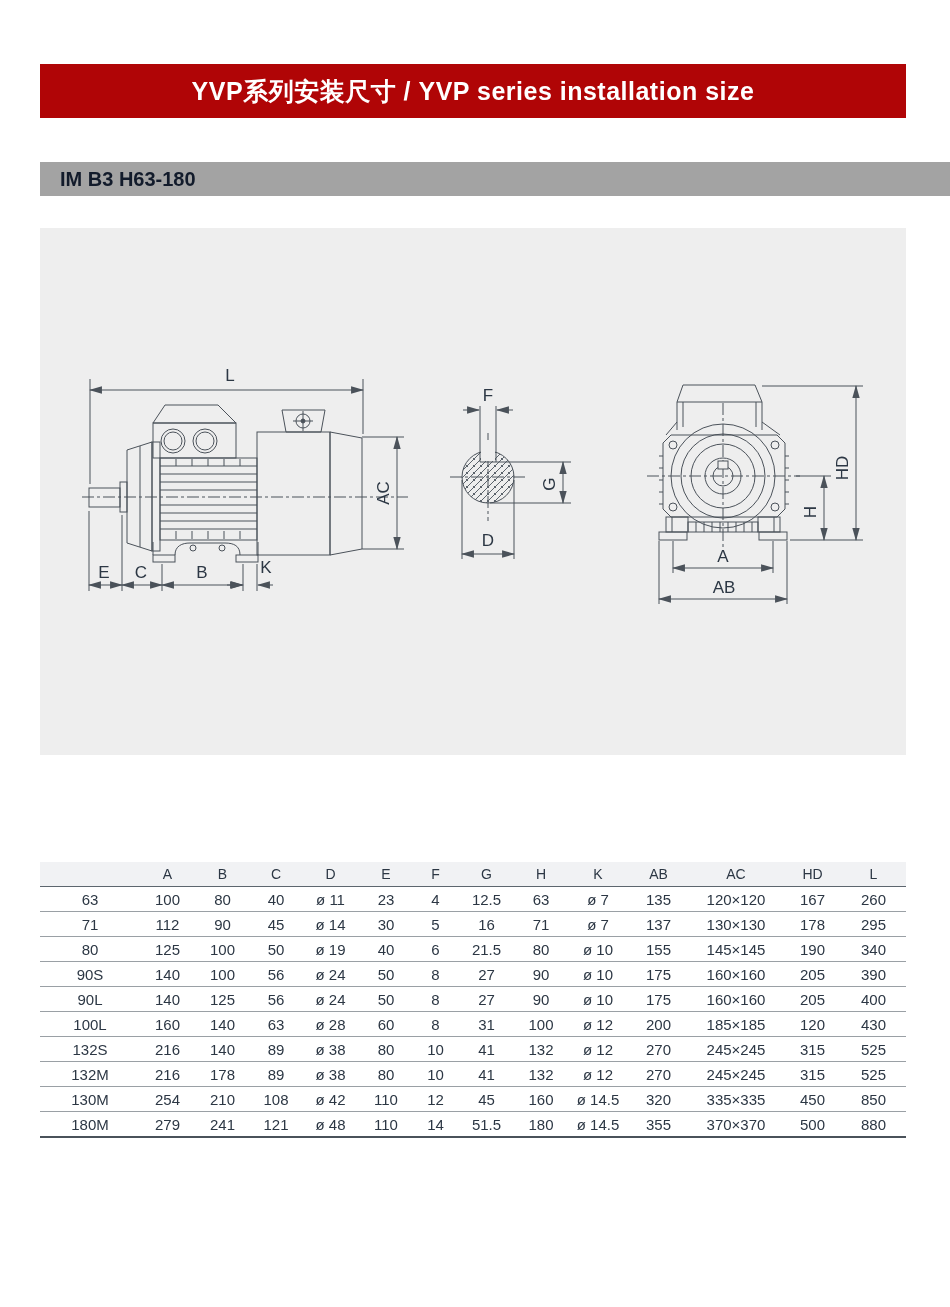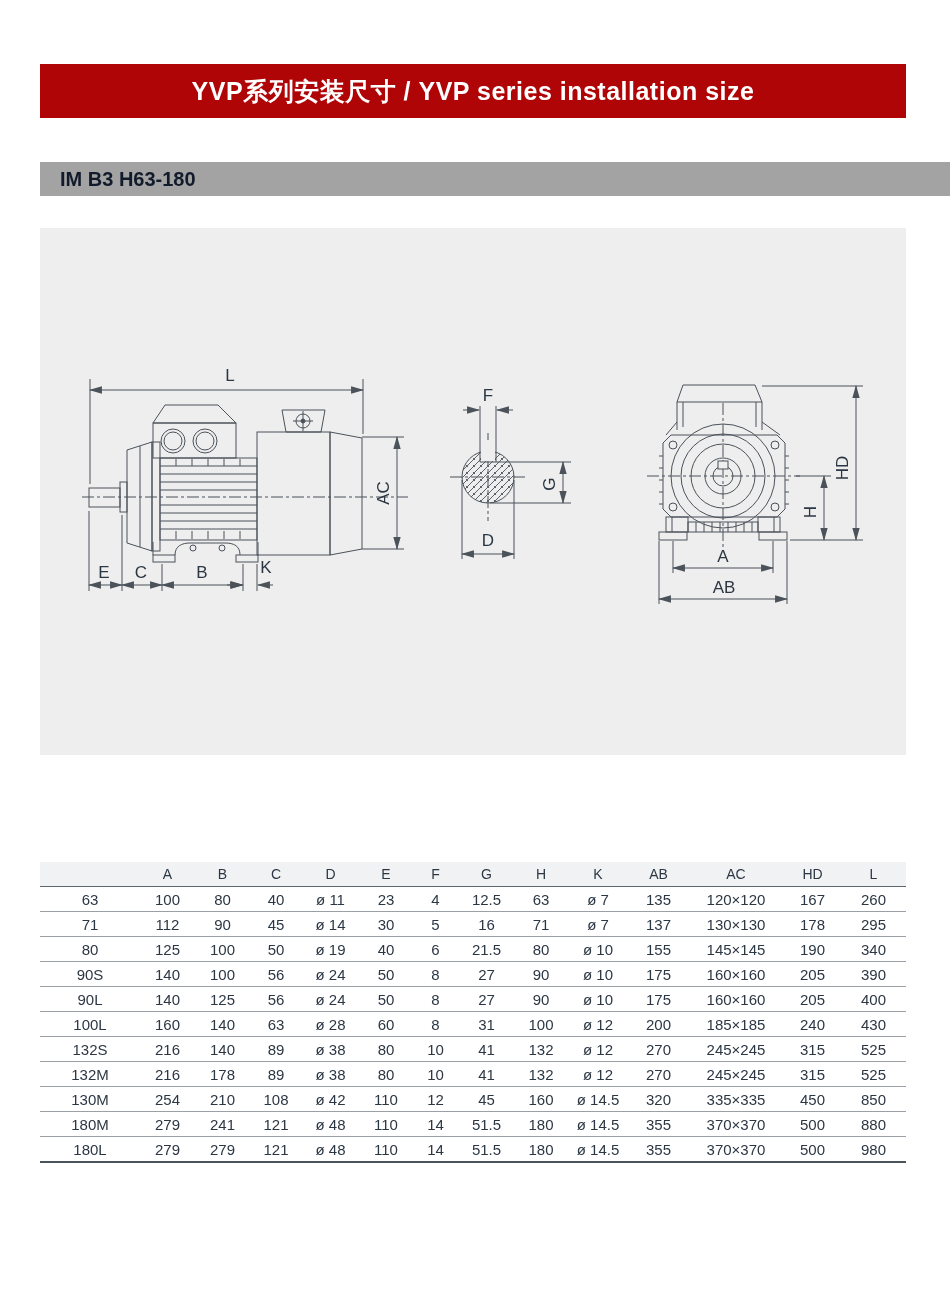--- a/index.html
+++ b/index.html
@@ -368,21 +368,21 @@
             <td>140</td>
             <td>63</td>
             <td>ø 28</td>
             <td>60</td>
             <td>8</td>
             <td>31</td>
             <td>100</td>
             <td>ø 12</td>
             <td>200</td>
             <td>185×185</td>
-            <td>240</td>
+            <td>120</td>
             <td>430</td>
           </tr>
           <tr>
             <th>132S</th>
             <td>216</td>
             <td>140</td>
             <td>89</td>
             <td>ø 38</td>
             <td>80</td>
             <td>10</td>
@@ -435,33 +435,17 @@
             <td>110</td>
             <td>14</td>
             <td>51.5</td>
             <td>180</td>
             <td>ø 14.5</td>
             <td>355</td>
             <td>370×370</td>
             <td>500</td>
             <td>880</td>
           </tr>
-          <tr>
-            <th>180L</th>
-            <td>279</td>
-            <td>279</td>
-            <td>121</td>
-            <td>ø 48</td>
-            <td>110</td>
-            <td>14</td>
-            <td>51.5</td>
-            <td>180</td>
-            <td>ø 14.5</td>
-            <td>355</td>
-            <td>370×370</td>
-            <td>500</td>
-            <td>980</td>
-          </tr>
         </tbody>
     </table>
   </div>
 
 </div>
 
 </body></html>

